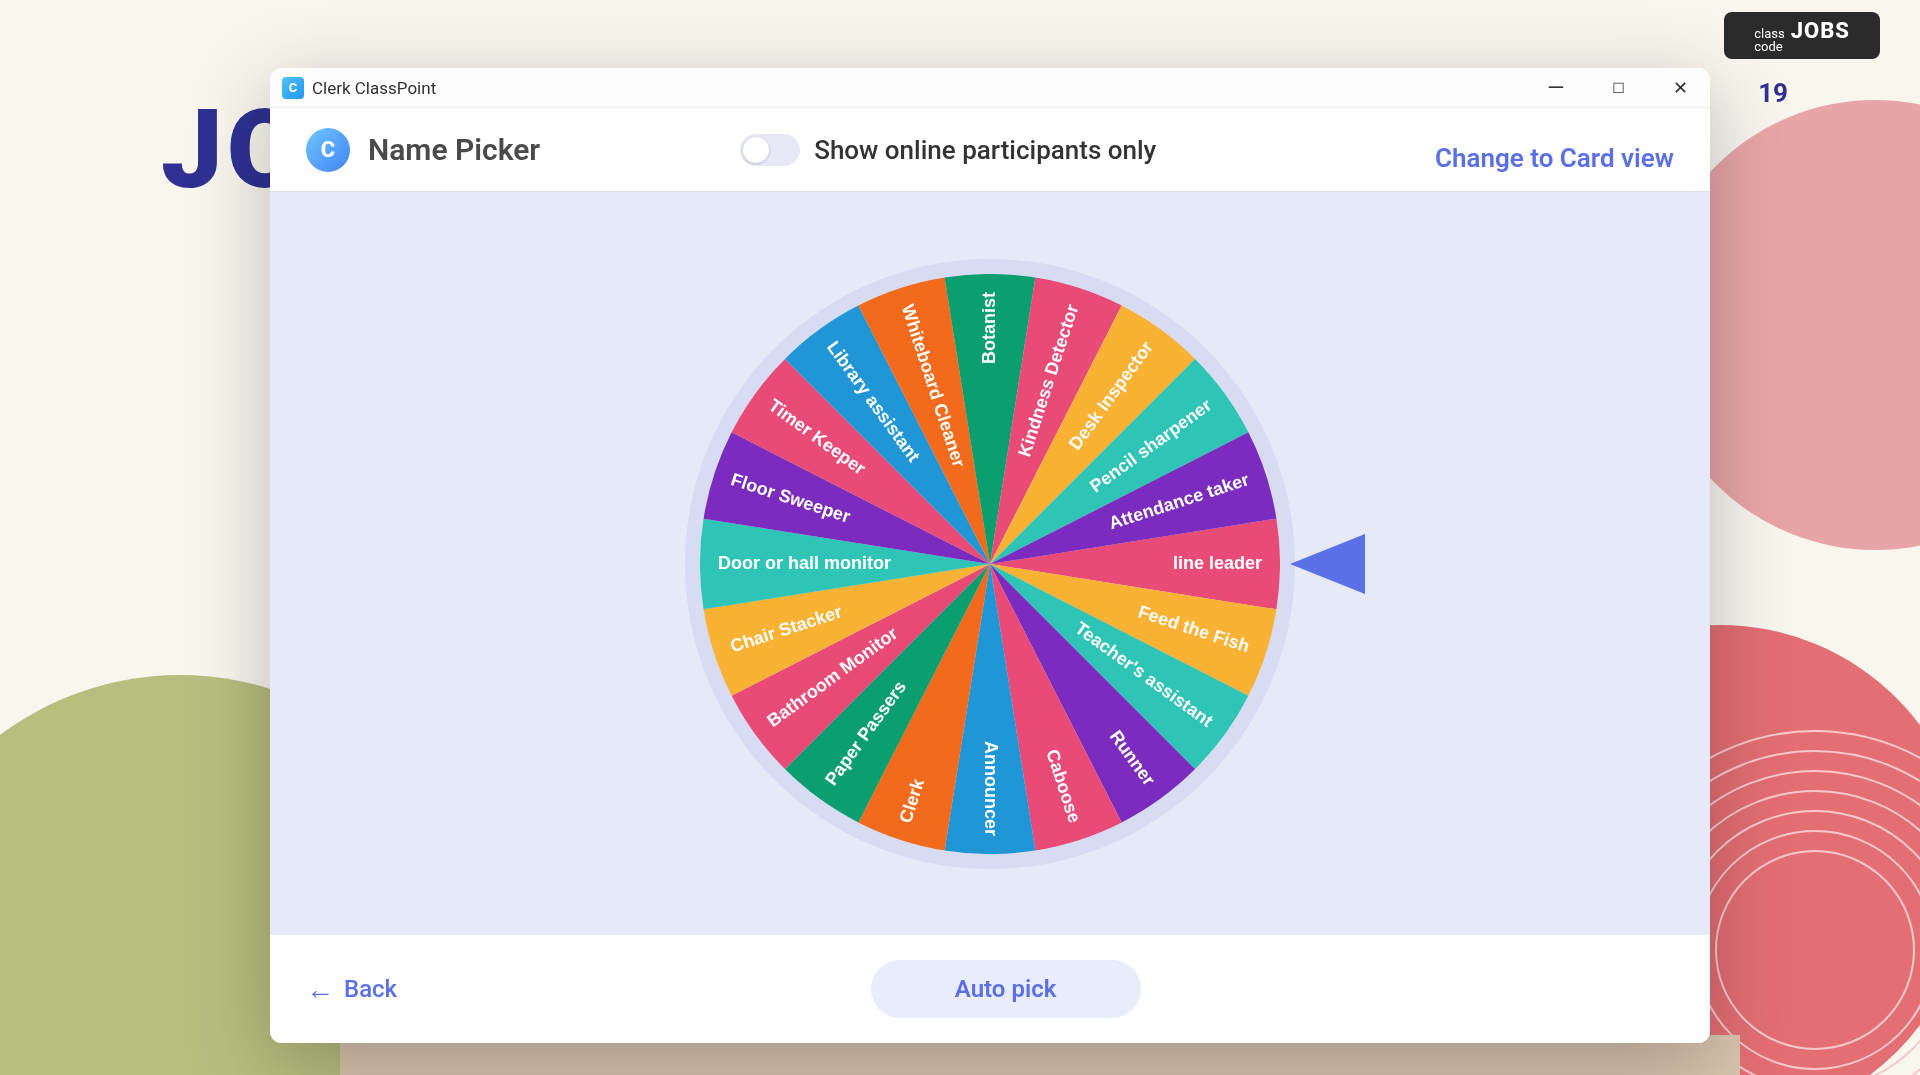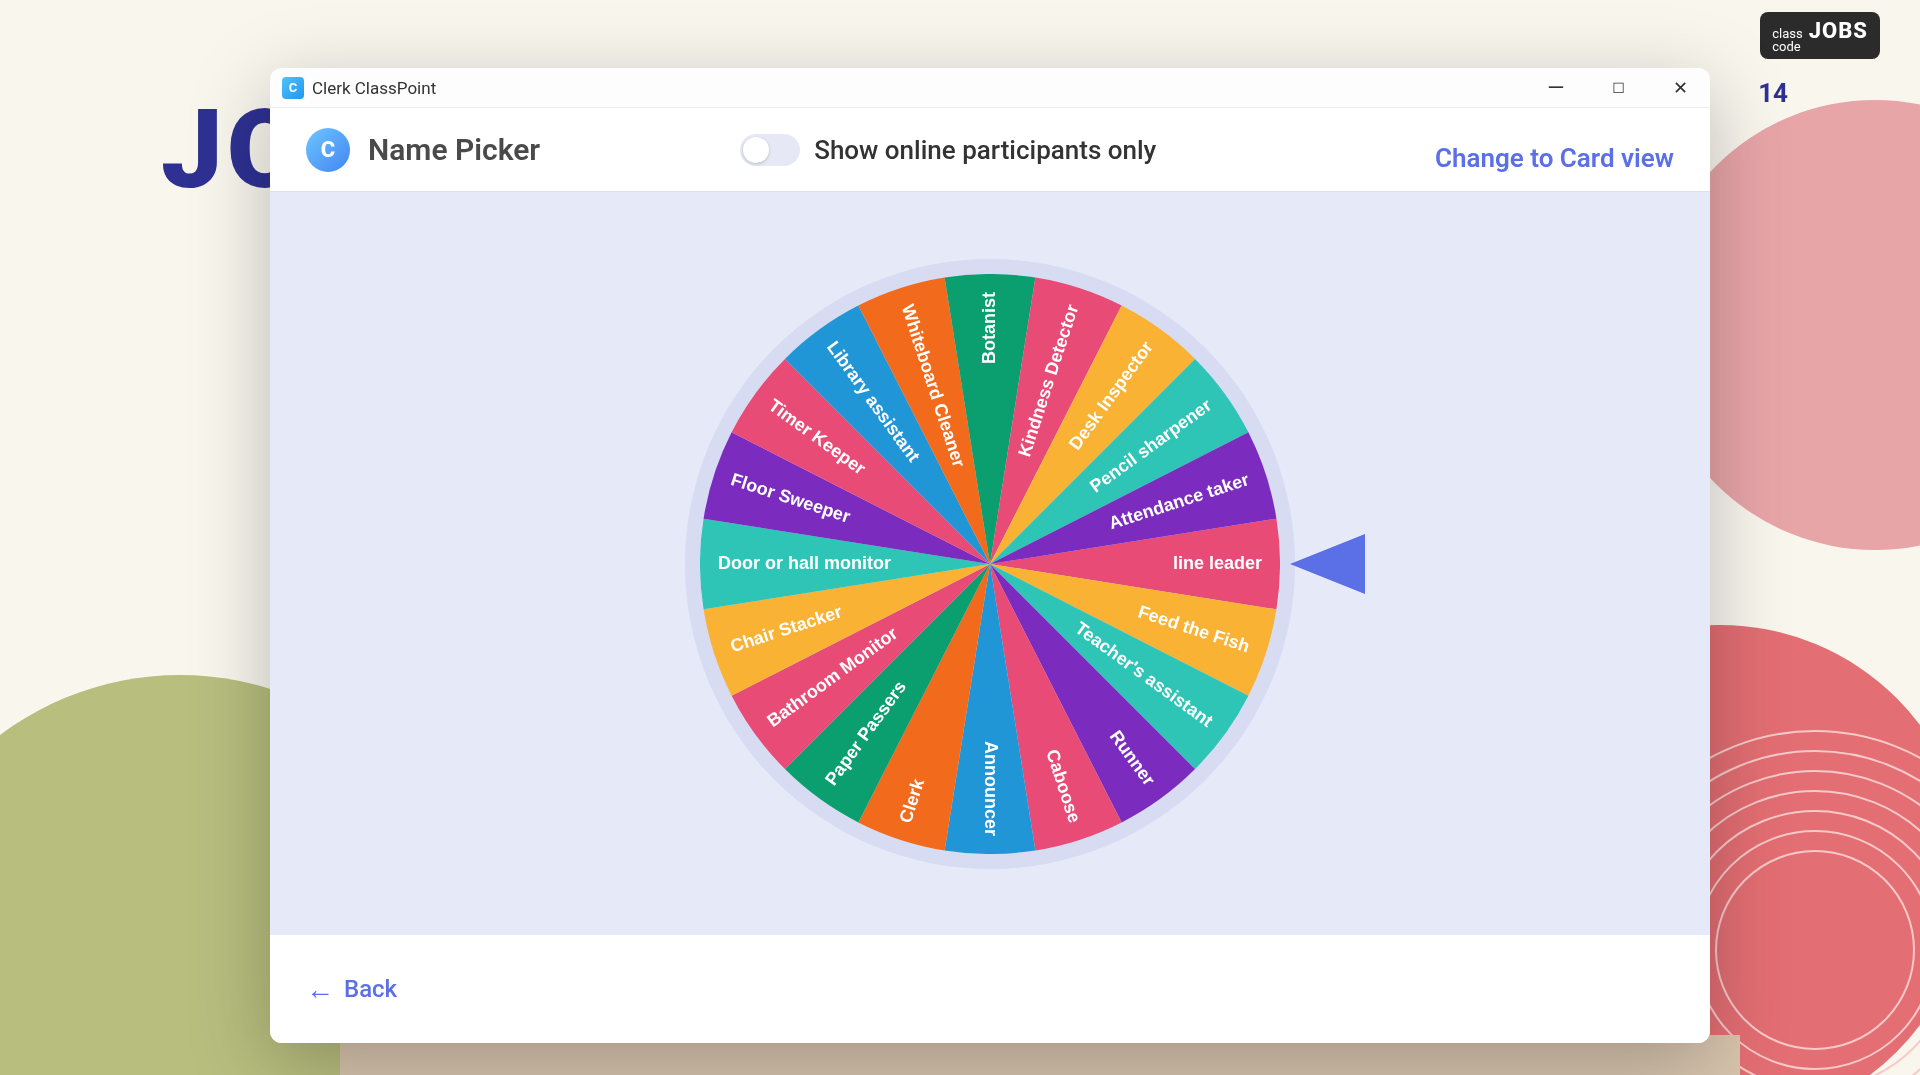--- a/index.html
+++ b/index.html
@@ -21,21 +21,21 @@
   color: #2E3192;
   letter-spacing: 4px;
 }
 .bg-chip {
   position: absolute;
   top: 12px;
   right: 40px;
   background: #2B2B2B;
   color: #fff;
   border-radius: 8px;
-  padding: 6px 12px;
+  padding: 6px 30px;
   display: flex;
   align-items: baseline;
   gap: 6px;
 }
 .bg-chip .small { font-size: 13px; line-height: 1; }
 .bg-chip .big { font-size: 22px; font-weight: 800; letter-spacing: 1px; }
 .bg-count {
   position: absolute;
   top: 78px;
   right: 132px;
@@ -241,21 +241,21 @@
   <div class="arc" style="width:200px;height:200px;"></div>
 </div>
 <div class="bg-olive"></div>
 <div class="bg-taupe-bar"></div>
 <div class="bg-text">JO</div>
 <div class="bg-chip">
   <span class="small" style="white-space:pre-line">class
 code</span>
   <span class="big">JOBS</span>
 </div>
-<div class="bg-count">14</div>
+<div class="bg-count">19</div>
 
 <div class="window">
   <div class="titlebar">
     <div class="titlebar-icon">C</div>
     <div class="titlebar-title">Clerk ClassPoint</div>
     <div class="titlebar-controls">
       <span class="chrome-min">—</span>
       <span class="chrome-max">☐</span>
       <span class="chrome-close">✕</span>
     </div>
@@ -322,15 +322,16 @@
       <polygon points="0,35 75,5 75,65" fill="#5B6FE6"></polygon>
     </svg>
   </div>
 
   <div class="footer">
     <div class="back-btn">
       <span class="back-arrow">←</span>
       <span>Back</span>
     </div>
     <div class="footer-center">
+      <div class="autopick-btn">Auto pick</div>
     </div>
   </div>
 </div>
 
 </body></html>

